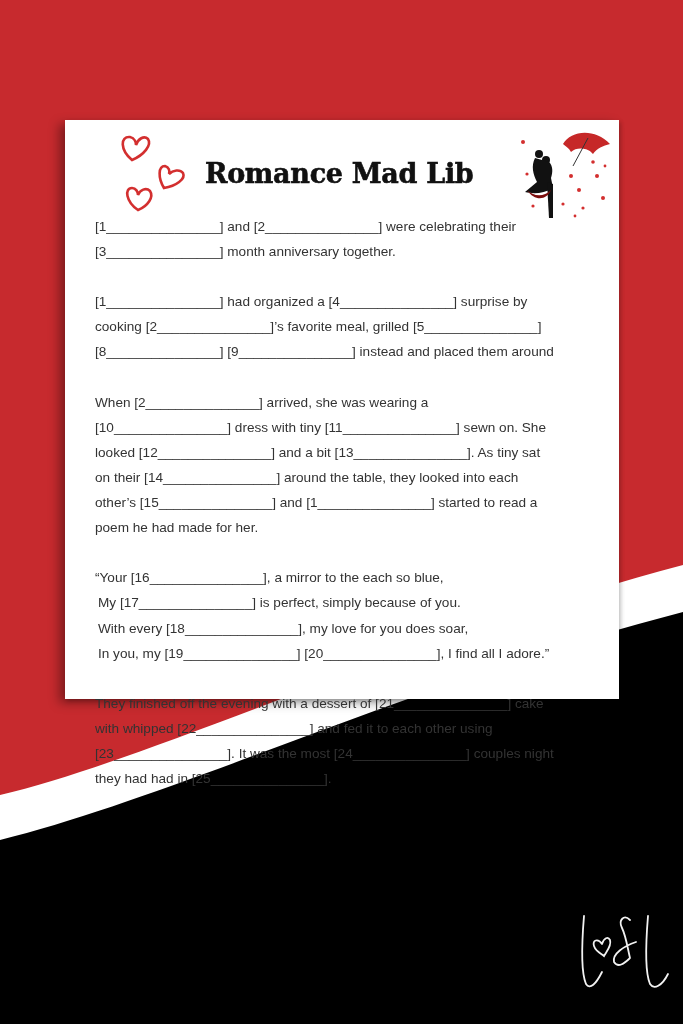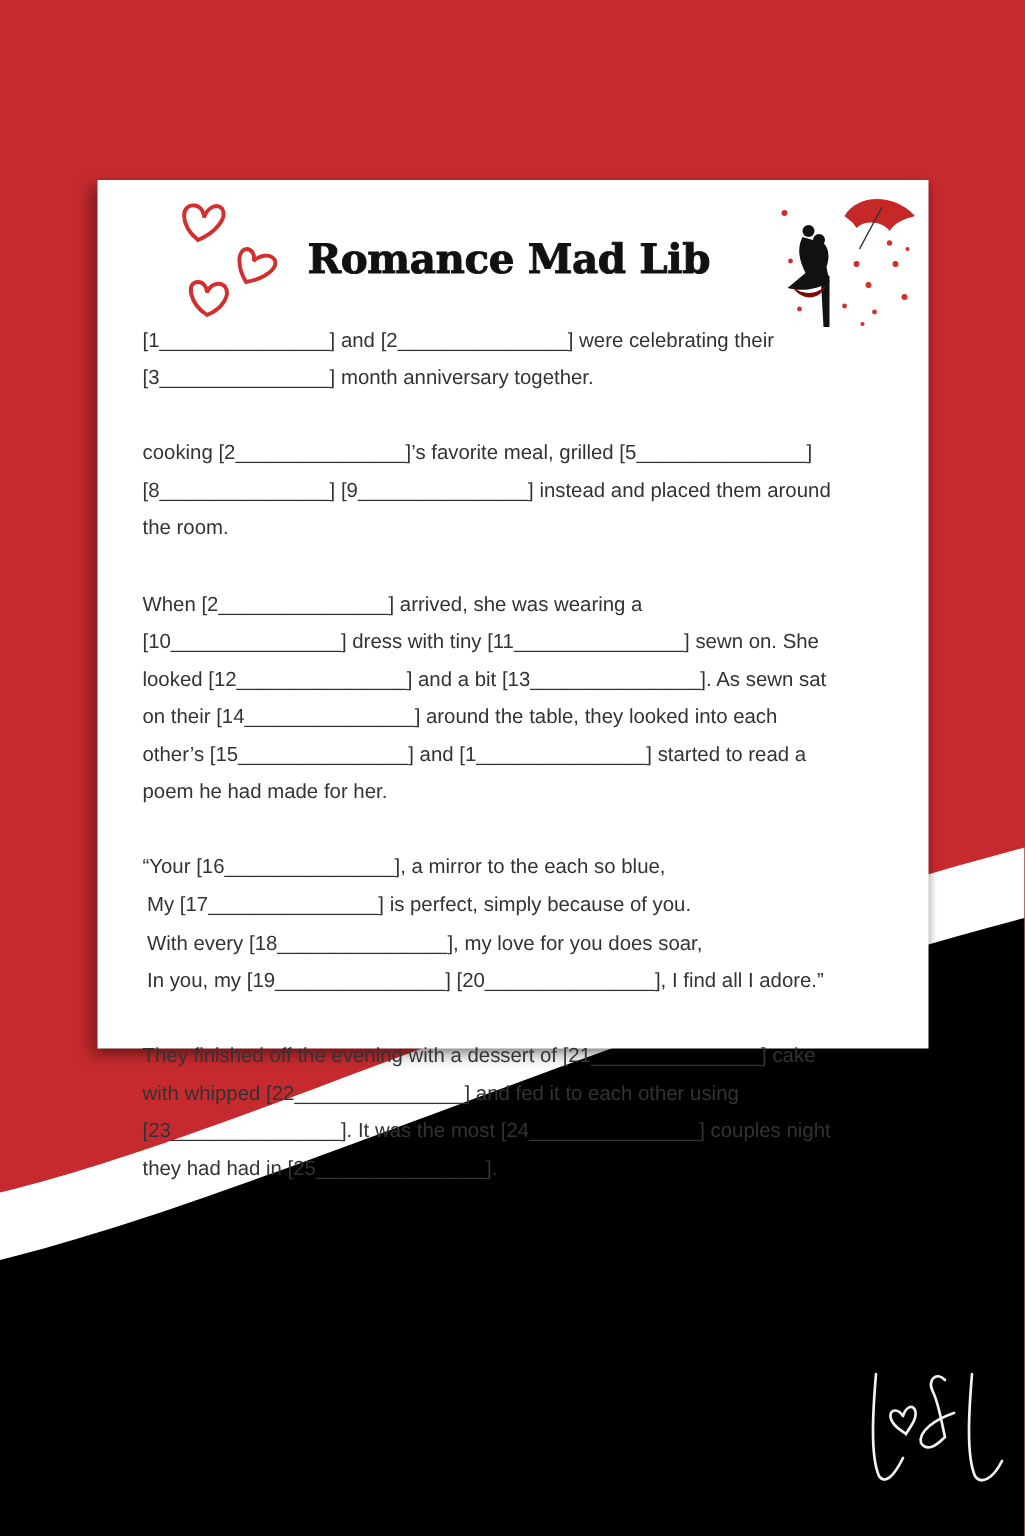--- a/index.html
+++ b/index.html
@@ -76,28 +76,28 @@
         <circle cx="92" cy="40" r="1.4"></circle>
     </g>
   </svg>
 
   <div class="body">
     <div class="para">
       <span class="line">[1_______________] and [2_______________] were celebrating their</span>
       <span class="line">[3_______________] month anniversary together.</span>
     </div>
     <div class="para">
+      <span class="line">[1_______________] had organized a [4_______________] surprise by</span>
       <span class="line">cooking [2_______________]’s favorite meal, grilled [5_______________]</span>
       <span class="line">[8_______________] [9_______________] instead and placed them around</span>
-      <span class="line">the room.</span>
     </div>
     <div class="para">
       <span class="line">When [2_______________] arrived, she was wearing a</span>
       <span class="line">[10_______________] dress with tiny [11_______________] sewn on. She</span>
-      <span class="line">looked [12_______________] and a bit [13_______________]. As sewn sat</span>
+      <span class="line">looked [12_______________] and a bit [13_______________]. As tiny sat</span>
       <span class="line">on their [14_______________] around the table, they looked into each</span>
       <span class="line">other’s [15_______________] and [1_______________] started to read a</span>
       <span class="line">poem he had made for her.</span>
     </div>
     <div class="para poem">
       <span class="line">“Your [16_______________], a mirror to the each so blue,</span>
       <span class="line">My [17_______________] is perfect, simply because of you.</span>
       <span class="line">With every [18_______________], my love for you does soar,</span>
       <span class="line">In you, my [19_______________] [20_______________], I find all I adore.”</span>
     </div>

